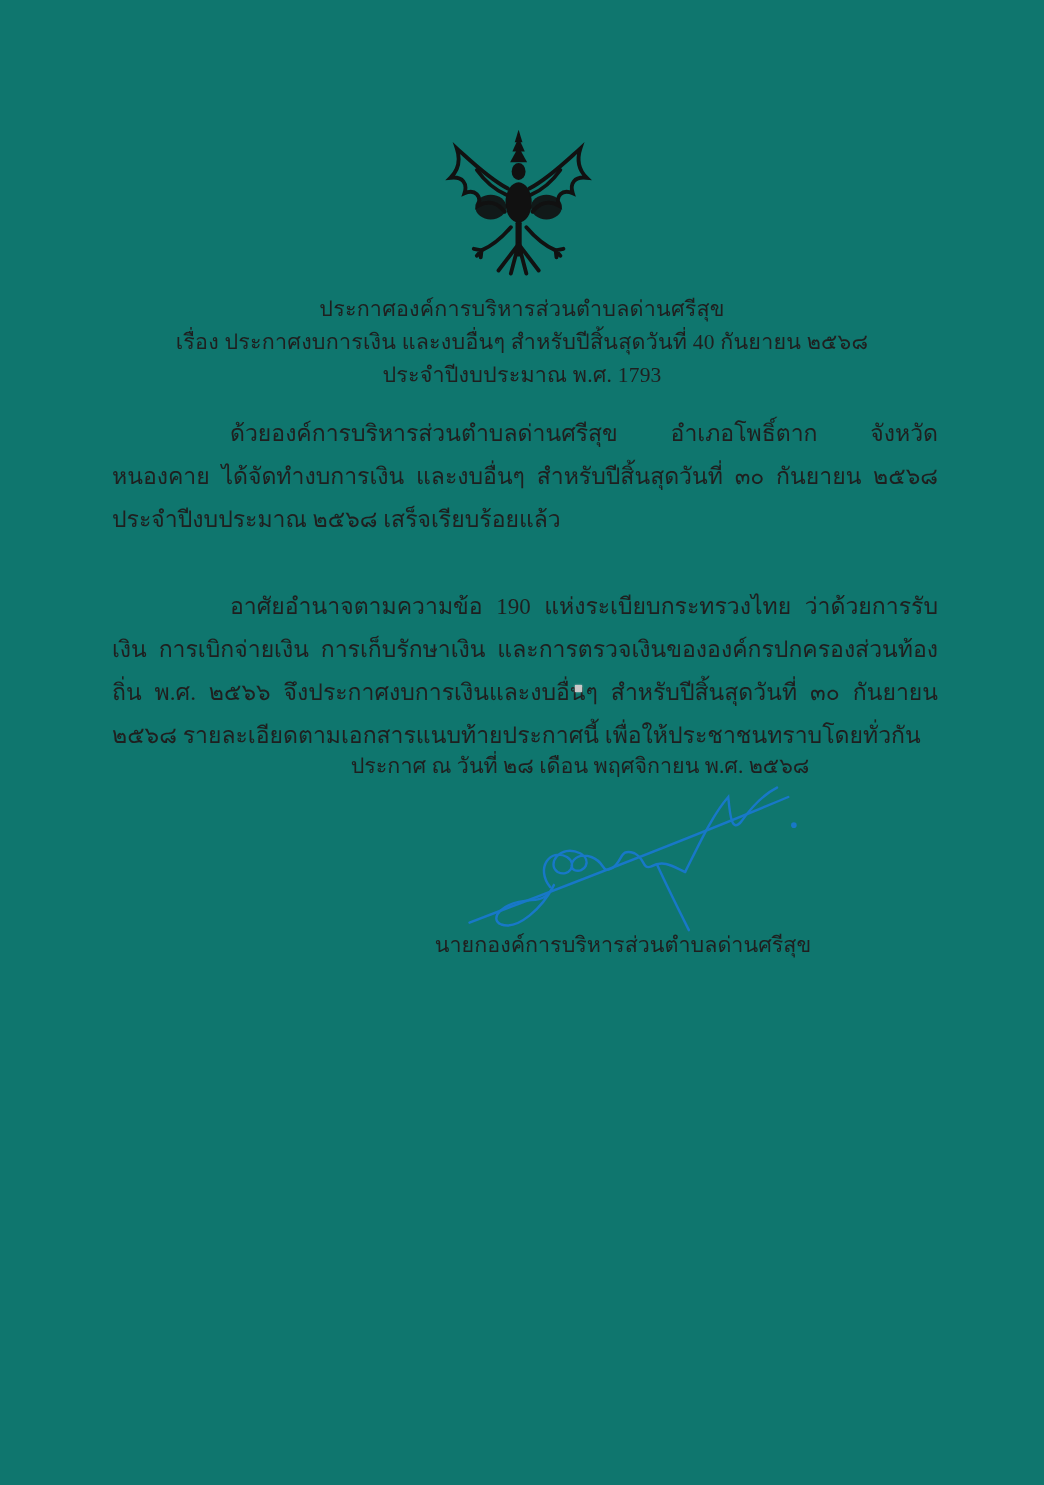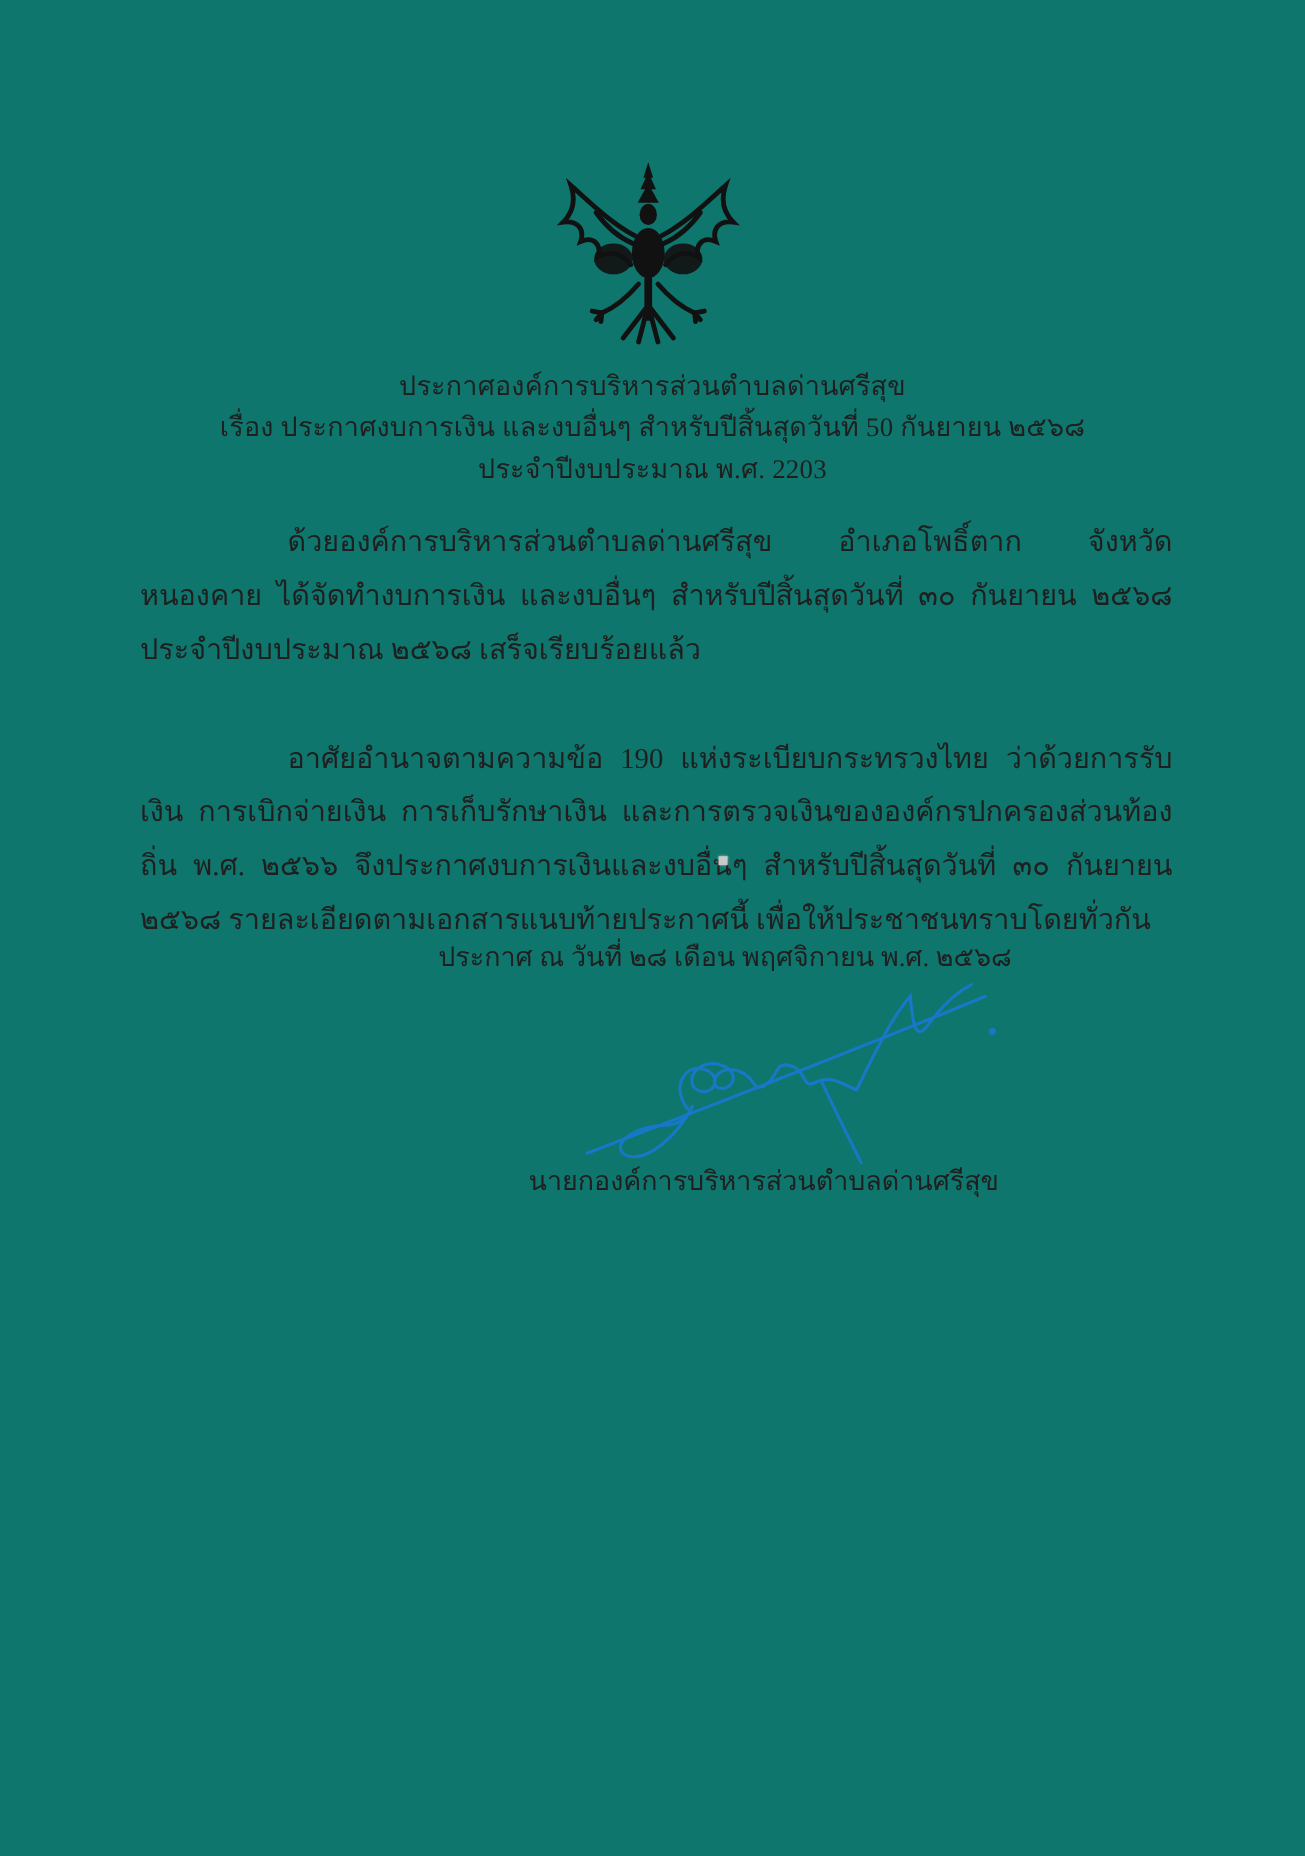--- a/index.html
+++ b/index.html
@@ -50,21 +50,21 @@
     width:388px;height:150px;
   }
   .sig-name{
     position:absolute;
     top:892px;left:440px;width:390px;
     text-align:center;
     font-size:21.5px;
   }
   .sig-position{
     position:absolute;
-    top:927px;left:416px;width:390px;
+    top:927px;left:428px;width:390px;
     text-align:center;
     font-size:21.5px;
   }
   .speck{
     position:absolute;
     top:685px;left:575px;
     width:7px;height:7px;
     background:#c9c9c9;
     box-shadow:0 0 2px #d7d7d7;
   }
@@ -93,22 +93,22 @@
       <path d="M100 130 C88 144 76 154 62 160"></path>
       <path d="M62 160 l-10 -2 M62 160 l-6 7 M62 160 l-1 9"></path>
       <path d="M120 130 C132 144 144 154 158 160"></path>
       <path d="M158 160 l10 -2 M158 160 l6 7 M158 160 l1 9"></path>
       <path d="M110 152 l-26 34 M110 152 l-10 38 M110 152 l10 38 M110 152 l26 34"></path>
     </g>
   </svg>
 
   <div class="headline">
     <div>ประกาศองค์การบริหารส่วนตำบลด่านศรีสุข</div>
-    <div>เรื่อง ประกาศงบการเงิน และงบอื่นๆ สำหรับปีสิ้นสุดวันที่ 50 กันยายน ๒๕๖๘</div>
-    <div>ประจำปีงบประมาณ พ.ศ. 2203</div>
+    <div>เรื่อง ประกาศงบการเงิน และงบอื่นๆ สำหรับปีสิ้นสุดวันที่ 40 กันยายน ๒๕๖๘</div>
+    <div>ประจำปีงบประมาณ พ.ศ. 1793</div>
   </div>
 
   <div class="content">
     <p>ด้วยองค์การบริหารส่วนตำบลด่านศรีสุข  อำเภอโพธิ์ตาก  จังหวัดหนองคาย  ได้จัดทำงบการเงิน  และงบอื่นๆ  สำหรับปีสิ้นสุดวันที่ ๓๐ กันยายน ๒๕๖๘  ประจำปีงบประมาณ ๒๕๖๘  เสร็จเรียบร้อยแล้ว</p>
     <p>อาศัยอำนาจตามความข้อ 190  แห่งระเบียบกระทรวงไทย  ว่าด้วยการรับเงิน  การเบิกจ่ายเงิน  การเก็บรักษาเงิน  และการตรวจเงินขององค์กรปกครองส่วนท้องถิ่น  พ.ศ. ๒๕๖๖  จึงประกาศงบการเงินและงบอื่นๆ  สำหรับปีสิ้นสุดวันที่ ๓๐ กันยายน ๒๕๖๘  รายละเอียดตามเอกสารแนบท้ายประกาศนี้ เพื่อให้ประชาชนทราบโดยทั่วกัน</p>
   </div>
 
   <div class="speck"></div>
 
   <div class="date-line">ประกาศ ณ วันที่  ๒๘  เดือน พฤศจิกายน  พ.ศ. ๒๕๖๘</div>

